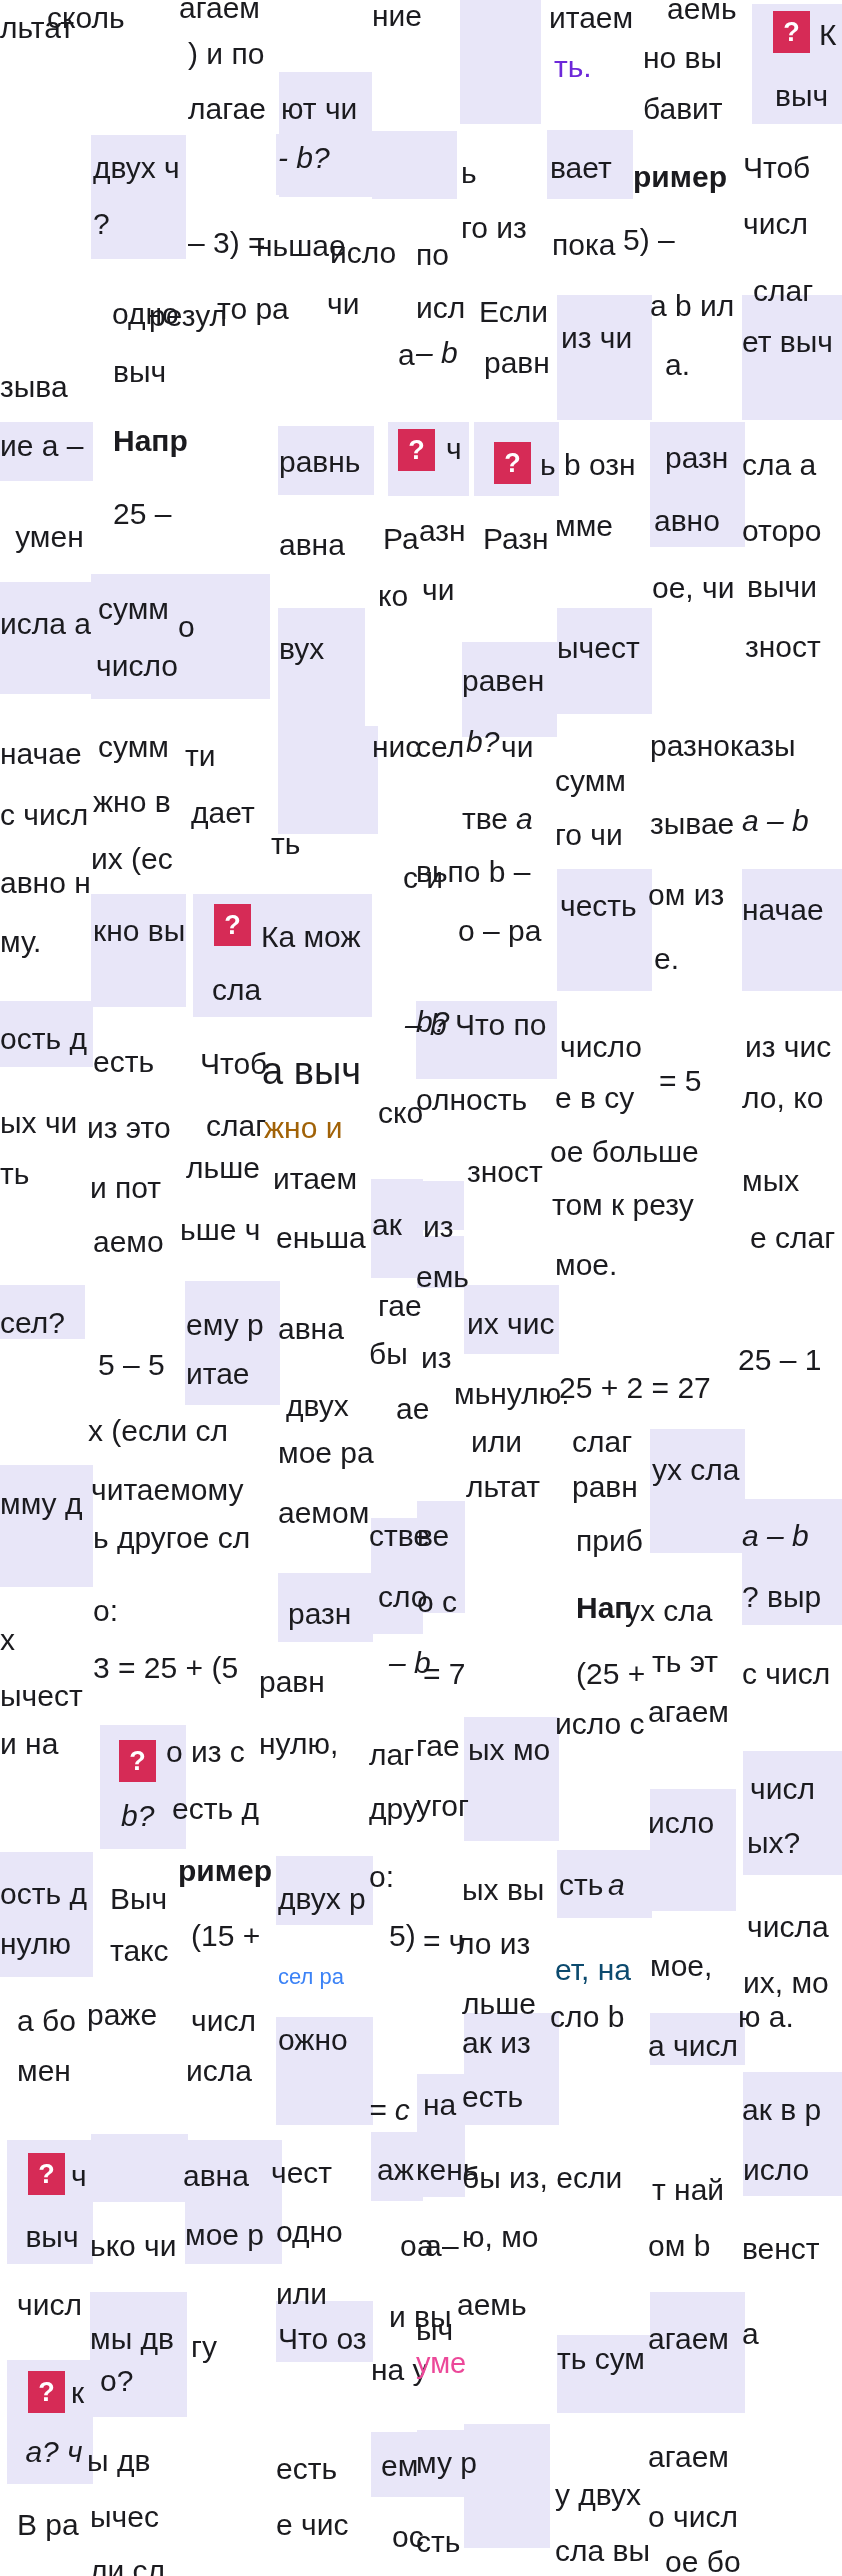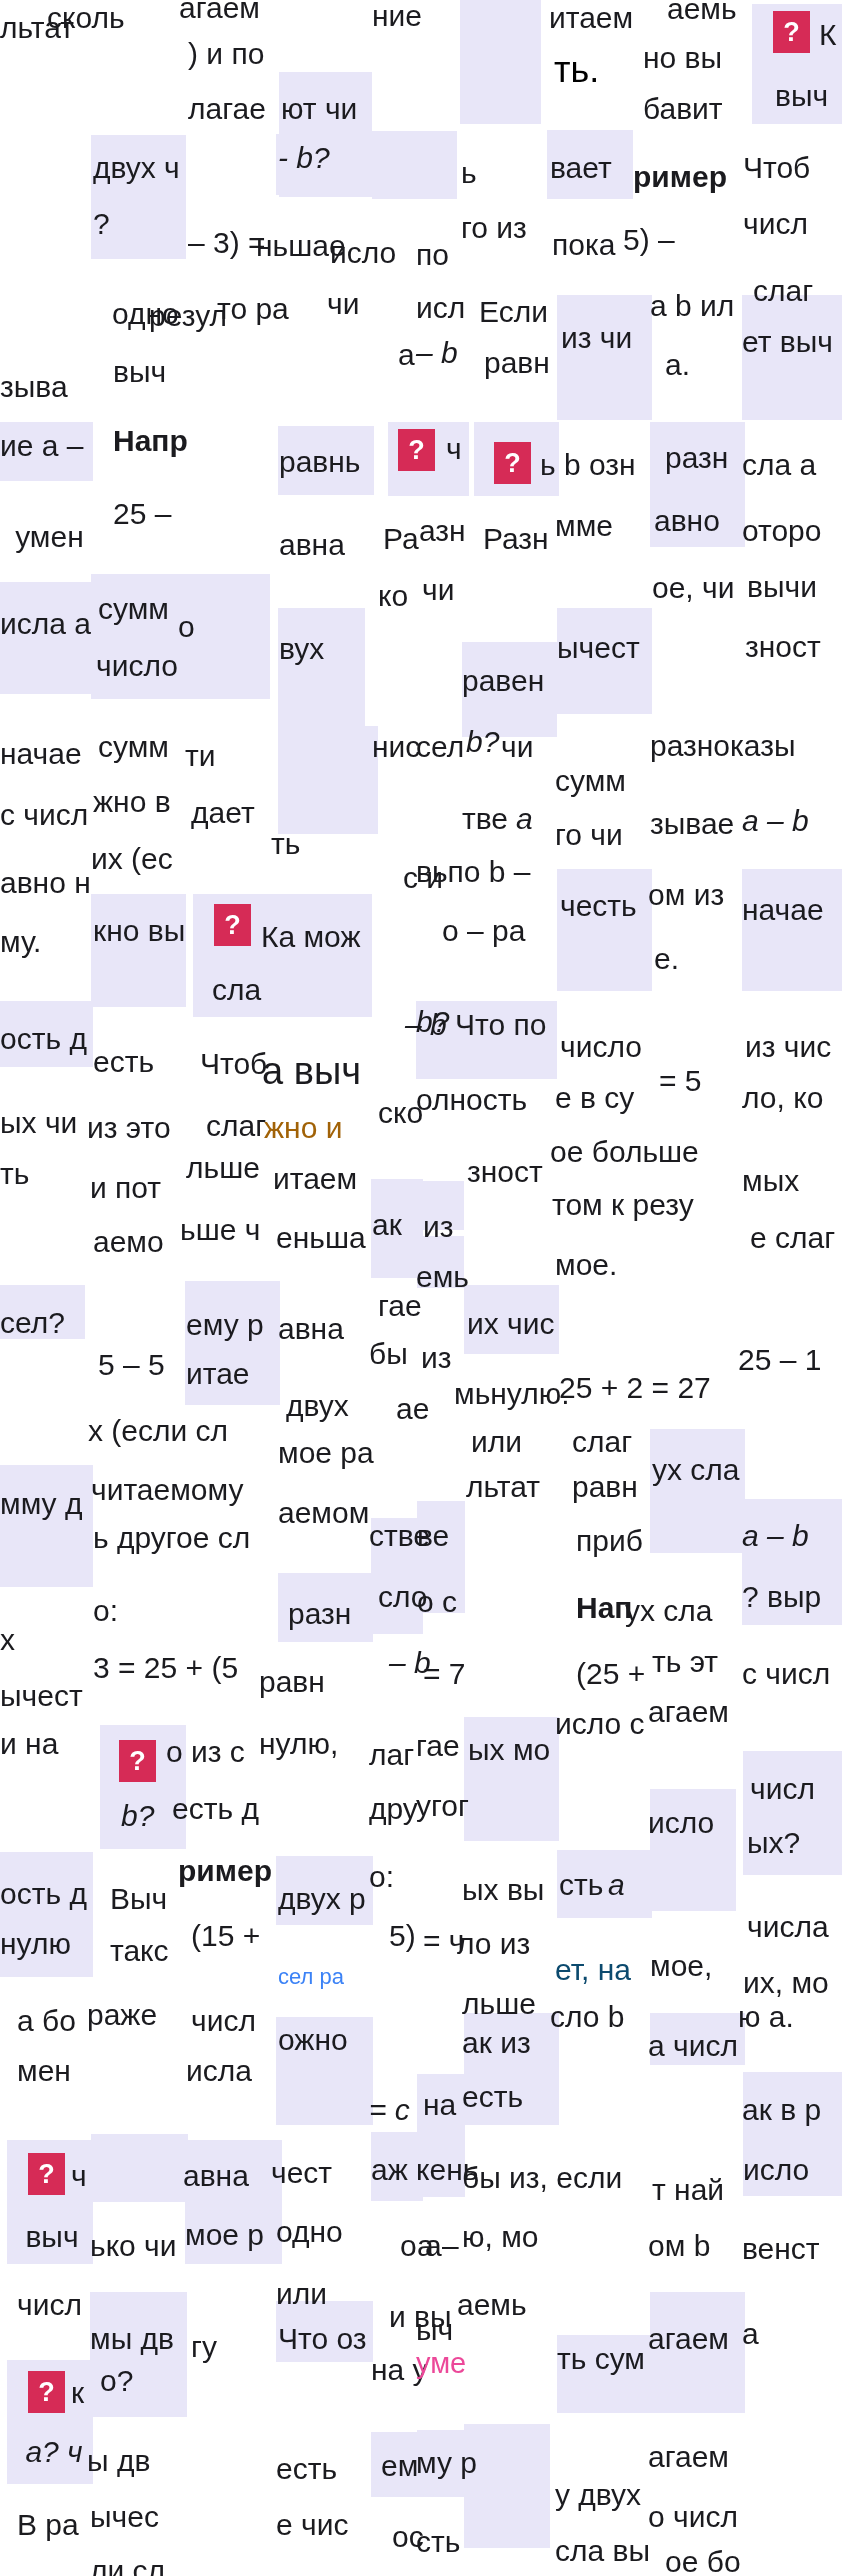--- a/index.html
+++ b/index.html
@@ -79,21 +79,21 @@
     <div class="hl" style="left: 650px; top: 2292px; width: 95px; height: 69px; background: rgb(232, 230, 248);"></div>
     <div class="hl" style="left: 6.8px; top: 2360px; width: 86px; height: 124px; background: rgb(232, 230, 248);"></div>
     <div class="hl" style="left: 90px; top: 2335px; width: 97px; height: 82px; background: rgb(232, 230, 248);"></div>
     <div class="hl" style="left: 371px; top: 2432px; width: 52px; height: 65px; background: rgb(232, 230, 248);"></div>
     <div class="frag" style="left: 0px; top: 12px; font-size: 30px; color: rgb(27, 27, 31);">льтат</div>
     <div class="frag" style="left: 47px; top: 1.7px; font-size: 30px; color: rgb(27, 27, 31);">сколь</div>
     <div class="frag" style="left: 179px; top: -8.5px; font-size: 30px; color: rgb(27, 27, 31);">агаем</div>
     <div class="frag" style="left: 372px; top: 0px; font-size: 30px; color: rgb(27, 27, 31);">ние</div>
     <div class="frag" style="left: 549px; top: 1.7px; font-size: 30px; color: rgb(27, 27, 31);">итаем</div>
     <div class="frag" style="left: 667px; top: -6.8px; font-size: 30px; color: rgb(27, 27, 31);">аемь</div>
-    <div class="frag" style="left: 554px; top: 51px; font-size: 36px; color: #000000;">ть.</div>
+    <div class="frag" style="left: 554px; top: 51px; font-size: 30px; color: #6d28d9;">ть.</div>
     <div class="frag" style="left: 643px; top: 42px; font-size: 30px; color: rgb(27, 27, 31);">но вы</div>
     <div class="frag" style="left: 643px; top: 93px; font-size: 30px; color: rgb(27, 27, 31);">бавит</div>
     <div class="frag" style="left: 819px; top: 18.6px; font-size: 30px; color: rgb(27, 27, 31);">К</div>
     <div class="frag" style="left: 775px; top: 80px; font-size: 30px; color: rgb(27, 27, 31);">выч</div>
     <div class="frag" style="left: 188px; top: 38px; font-size: 30px; color: rgb(27, 27, 31);">) и по</div>
     <div class="frag" style="left: 188px; top: 93px; font-size: 30px; color: rgb(27, 27, 31);">лагае</div>
     <div class="frag" style="left: 281px; top: 93px; font-size: 30px; color: rgb(27, 27, 31);">ют чи</div>
     <div class="frag" style="left: 93px; top: 152px; font-size: 30px; color: rgb(27, 27, 31);">двух ч</div>
     <div class="frag" style="left: 93px; top: 208px; font-size: 30px; color: rgb(27, 27, 31);">?</div>
     <div class="frag i" style="left: 278px; top: 142px; font-size: 30px; color: rgb(27, 27, 31);">- b?</div>
@@ -172,21 +172,21 @@
     <div class="frag" style="left: 650px; top: 808px; font-size: 30px; color: rgb(27, 27, 31);">зывае</div>
     <div class="frag i" style="left: 742px; top: 805px; font-size: 30px; color: rgb(27, 27, 31);">a – b</div>
     <div class="frag" style="left: 91px; top: 843px; font-size: 30px; color: rgb(27, 27, 31);">их (ес</div>
     <div class="frag" style="left: 0px; top: 867px; font-size: 30px; color: rgb(27, 27, 31);">авно н</div>
     <div class="frag" style="left: 403px; top: 862px; font-size: 30px; color: rgb(27, 27, 31);">с и</div>
     <div class="frag" style="left: 416px; top: 856px; font-size: 30px; color: rgb(27, 27, 31);">вьпо b –</div>
     <div class="frag" style="left: 0px; top: 926px; font-size: 30px; color: rgb(27, 27, 31);">му.</div>
     <div class="frag" style="left: 93px; top: 915px; font-size: 30px; color: rgb(27, 27, 31);">кно вы</div>
     <div class="frag" style="left: 261px; top: 921px; font-size: 30px; color: rgb(27, 27, 31);">Ка мож</div>
     <div class="frag" style="left: 212px; top: 974px; font-size: 30px; color: rgb(27, 27, 31);">сла</div>
-    <div class="frag" style="left: 442px; top: 915px; font-size: 30px; color: rgb(27, 27, 31);">о – ра</div>
+    <div class="frag" style="left: 458px; top: 915px; font-size: 30px; color: rgb(27, 27, 31);">о – ра</div>
     <div class="frag" style="left: 560px; top: 890px; font-size: 30px; color: rgb(27, 27, 31);">честь</div>
     <div class="frag" style="left: 648px; top: 879px; font-size: 30px; color: rgb(27, 27, 31);">ом из</div>
     <div class="frag" style="left: 742px; top: 894px; font-size: 30px; color: rgb(27, 27, 31);">начае</div>
     <div class="frag" style="left: 654px; top: 943px; font-size: 30px; color: rgb(27, 27, 31);">е.</div>
     <div class="frag i" style="left: 405px; top: 1009px; font-size: 30px; color: rgb(27, 27, 31);">– b</div>
     <div class="frag" style="left: 0px; top: 1023px; font-size: 30px; color: rgb(27, 27, 31);">ость д</div>
     <div class="frag" style="left: 93px; top: 1046px; font-size: 30px; color: rgb(27, 27, 31);">есть</div>
     <div class="frag" style="left: 200px; top: 1048px; font-size: 30px; color: rgb(27, 27, 31);">Чтоб</div>
     <div class="frag" style="left: 262px; top: 1052px; font-size: 38px; color: rgb(27, 27, 31);">а выч</div>
     <div class="frag i" style="left: 416px; top: 1006px; font-size: 30px; color: rgb(27, 27, 31);">b?</div>
@@ -308,21 +308,21 @@
     <div class="frag" style="left: 186px; top: 2055px; font-size: 30px; color: rgb(27, 27, 31);">исла</div>
     <div class="frag i" style="left: 369px; top: 2094px; font-size: 30px; color: rgb(27, 27, 31);">= c</div>
     <div class="frag" style="left: 462px; top: 2027px; font-size: 30px; color: rgb(27, 27, 31);">ак из</div>
     <div class="frag" style="left: 648px; top: 2030px; font-size: 30px; color: rgb(27, 27, 31);">а числ</div>
     <div class="frag" style="left: 423px; top: 2089px; font-size: 30px; color: rgb(27, 27, 31);">на</div>
     <div class="frag" style="left: 462px; top: 2081px; font-size: 30px; color: rgb(27, 27, 31);">есть</div>
     <div class="frag" style="left: 742px; top: 2094px; font-size: 30px; color: rgb(27, 27, 31);">ак в р</div>
     <div class="frag" style="left: 71px; top: 2160px; font-size: 30px; color: rgb(27, 27, 31);">ч</div>
     <div class="frag" style="left: 183px; top: 2160px; font-size: 30px; color: rgb(27, 27, 31);">авна</div>
     <div class="frag" style="left: 271px; top: 2157px; font-size: 30px; color: rgb(27, 27, 31);">чест</div>
-    <div class="frag" style="left: 371px; top: 2154px; font-size: 30px; color: rgb(27, 27, 31);">аж</div>
+    <div class="frag" style="left: 371px; top: 2154px; font-size: 30px; color: rgb(27, 27, 31); padding-left: 6px;">аж</div>
     <div class="frag" style="left: 416px; top: 2154px; font-size: 30px; color: rgb(27, 27, 31);">кень</div>
     <div class="frag" style="left: 462px; top: 2162px; font-size: 30px; color: rgb(27, 27, 31);">бы из, если</div>
     <div class="frag" style="left: 652px; top: 2174px; font-size: 30px; color: rgb(27, 27, 31); text-align: right;">т най</div>
     <div class="frag" style="left: 743px; top: 2154px; font-size: 30px; color: rgb(27, 27, 31);">исло</div>
     <div class="frag" style="left: 25.4px; top: 2221px; font-size: 30px; color: rgb(27, 27, 31);">выч</div>
     <div class="frag" style="left: 90px; top: 2230px; font-size: 30px; color: rgb(27, 27, 31);">ько чи</div>
     <div class="frag" style="left: 185px; top: 2219px; font-size: 30px; color: rgb(27, 27, 31);">мое р</div>
     <div class="frag" style="left: 276px; top: 2216px; font-size: 30px; color: rgb(27, 27, 31);">одно</div>
     <div class="frag" style="left: 400px; top: 2230px; font-size: 30px; color: rgb(27, 27, 31);">о а</div>
     <div class="frag" style="left: 417px; top: 2230px; font-size: 30px; color: rgb(27, 27, 31);">а –</div>

